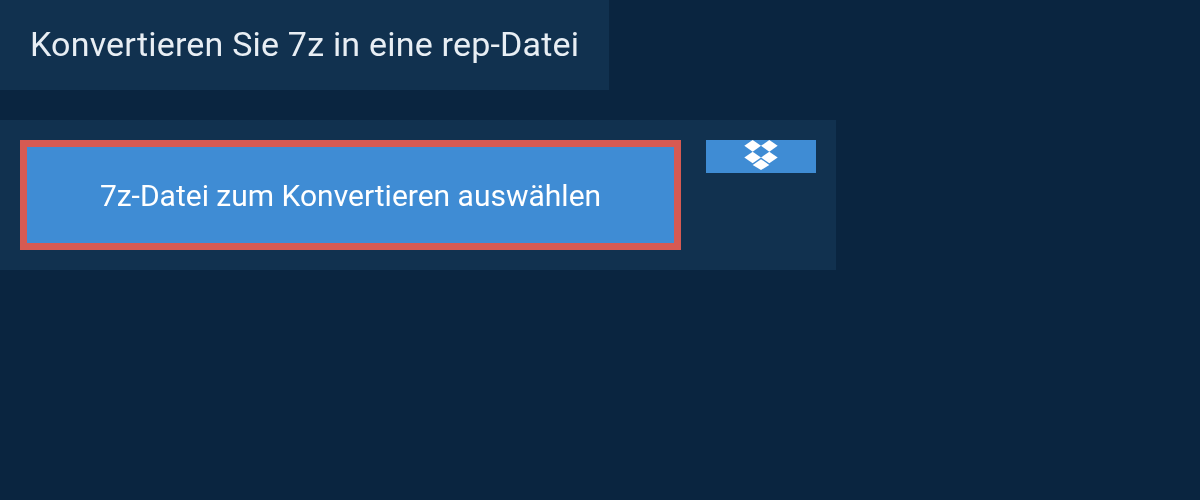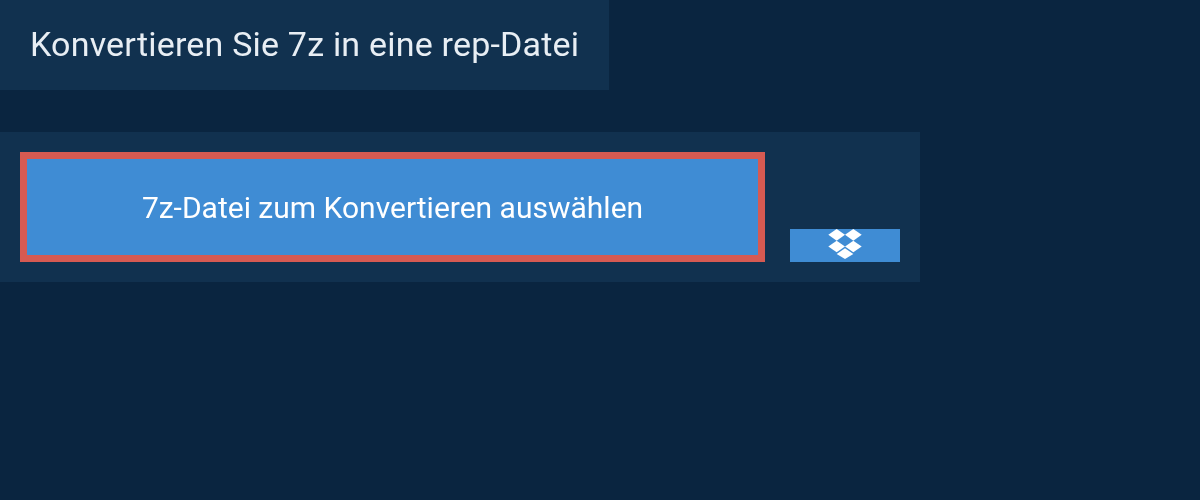--- a/index.html
+++ b/index.html
@@ -12,36 +12,36 @@
       height: 500px;
       background: #0a2540;
       font-family: -apple-system, BlinkMacSystemFont, "Segoe UI", Roboto, Helvetica, Arial, sans-serif;
       color: #ffffff;
       overflow: hidden;
     }
     .header-bar {
       background: #11314f;
       padding: 24px 30px 26px 30px;
       display: inline-block;
-      margin-bottom: 12px;
+      margin-bottom: 0;
     }
     .header-title {
       font-size: 34px;
       font-weight: 400;
       color: #e8eef4;
       letter-spacing: 0.2px;
     }
     .panel {
       background: #11314f;
       margin-top: 30px;
       padding: 20px;
       display: flex;
-      align-items: flex-end;
+      align-items: flex-start;
       gap: 25px;
-      width: 920px;
+      width: 836px;
     }
     .select-button-wrapper {
       border: 7px solid #d65a52;
       flex: 1;
     }
     .select-button {
       background: #3f8cd4;
       width: 100%;
       height: 100%;
       min-height: 96px;

